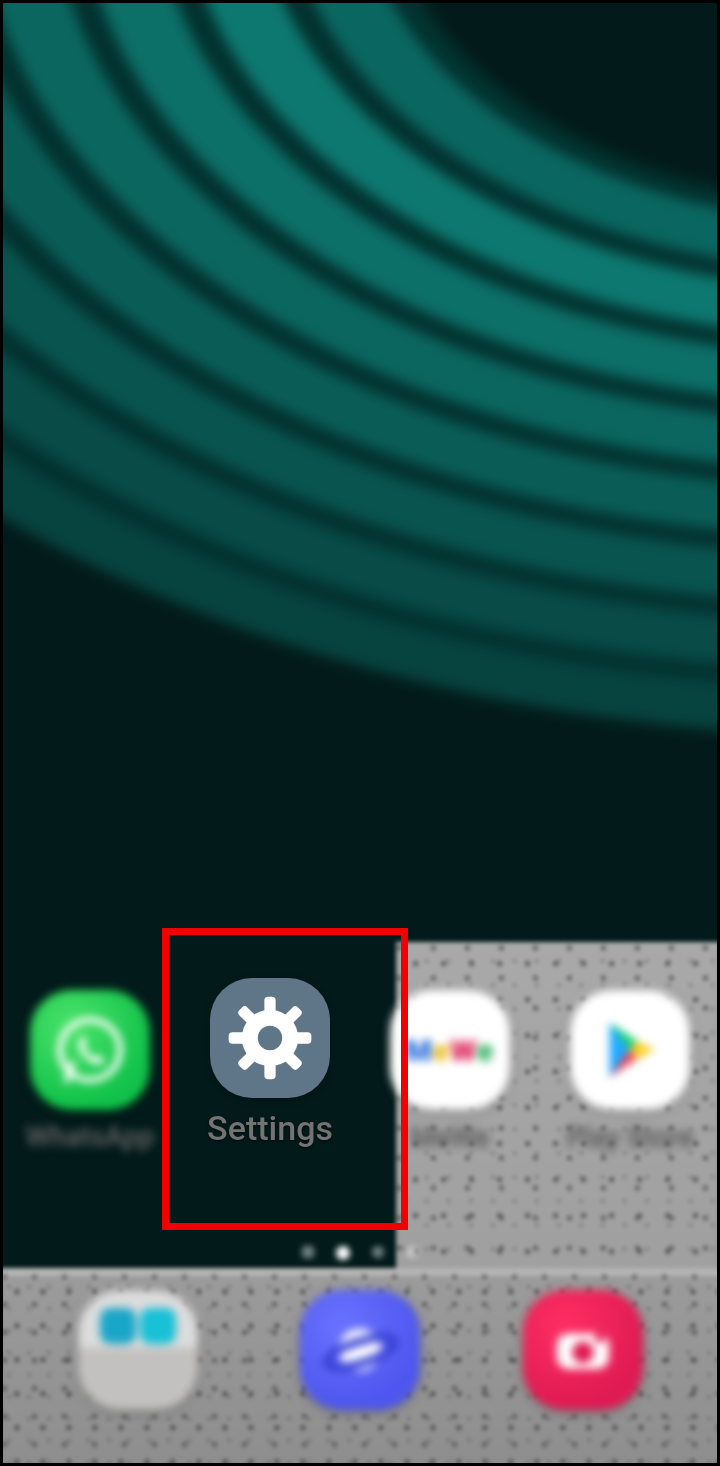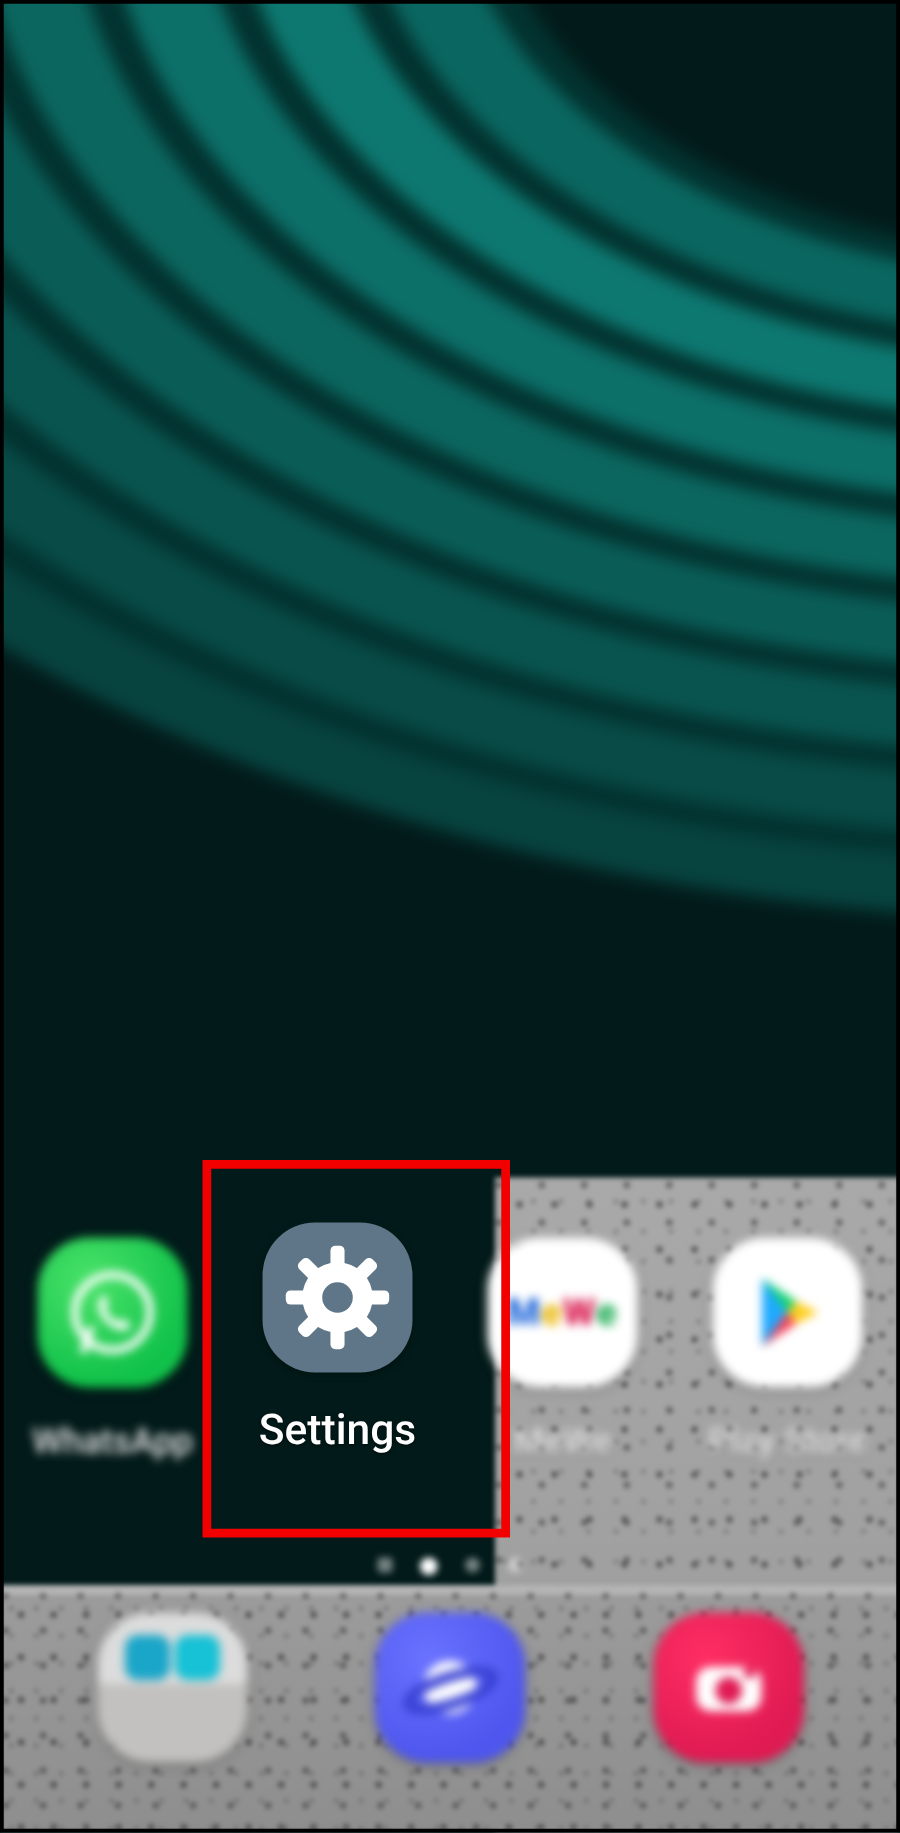--- a/index.html
+++ b/index.html
@@ -118,22 +118,22 @@
   .app .tile {
     width: 120px;
     height: 120px;
     border-radius: 42px;
     display: flex;
     align-items: center;
     justify-content: center;
     box-shadow: 0 2px 6px rgba(0,0,0,0.35);
   }
   .app .label {
-    margin-top: 26px;
-    color: #ffffff;
+    margin-top: 10px;
+    color: #737373;
     font-size: 28px;
     font-weight: 500;
     text-shadow: 0 1px 3px rgba(0,0,0,0.7);
     white-space: nowrap;
   }
   .app.blur .tile { filter: blur(4px); }
   .app.blur .label { filter: blur(4px); opacity: 0.9; }
 
   
   .tile-whatsapp {

